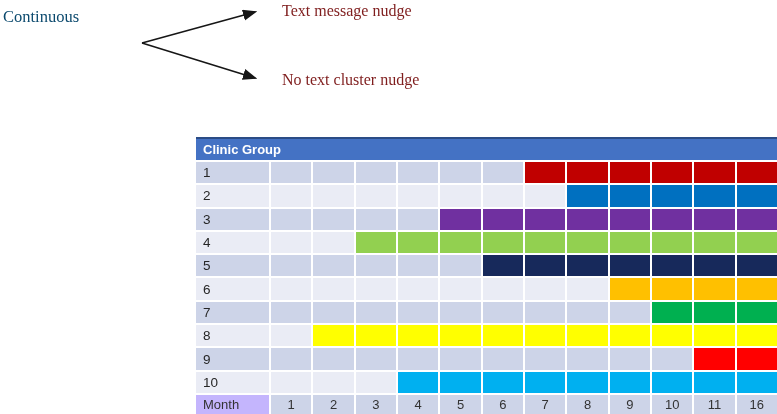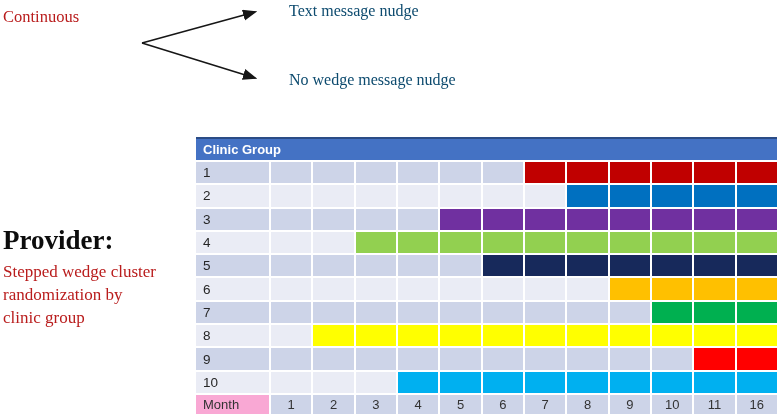--- a/index.html
+++ b/index.html
@@ -20,32 +20,32 @@
     font-weight: bold;
     font-size: 25px;
     line-height: 30px;
     color: #0d0d0d;
   }
   .provider-block .block-title { font-size: 27px; line-height: 32px; }
   .block-subtitle {
     font-size: 16.5px;
     line-height: 19px;
     margin-top: 2px;
-    color: #b91c1c;
+    color: #0c4a6e;
   }
   .provider-block .block-subtitle { font-size: 17px; line-height: 23px; margin-top: 4px; }
 
   
   .branch-arrows { position: absolute; left: 118px; top: 0px; }
   .branch-label {
     position: absolute;
-    left: 289px;
+    left: 282px;
     font-size: 16px;
     line-height: 19px;
-    color: #0c4a6e;
+    color: #7f1d1d;
     white-space: nowrap;
   }
   .branch-label.top { top: 1px; }
   .branch-label.bottom { top: 70px; }
 
   
   .sw-table {
     position: absolute;
     left: 196px;
     top: 137px;
@@ -105,30 +105,22 @@
     <defs>
       <marker id="arrowhead" markerWidth="9" markerHeight="8" refX="7.5" refY="3.5" orient="auto">
         <path d="M0,0 L9,3.5 L0,7 Z" fill="#161616"></path>
       </marker>
     </defs>
     <line x1="24" y1="43" x2="137" y2="12" stroke="#161616" stroke-width="1.6" marker-end="url(#arrowhead)"></line>
     <line x1="24" y1="43" x2="137" y2="78" stroke="#161616" stroke-width="1.6" marker-end="url(#arrowhead)"></line>
   </svg>
 
   <div class="branch-label top">Text message nudge</div>
-  <div class="branch-label bottom">No wedge message nudge</div>
-
-  <div class="provider-block">
-    <div class="block-title">Provider:</div>
-    <div class="block-subtitle">
-      <div>Stepped wedge cluster</div>
-      <div>randomization by</div>
-      <div>clinic group</div>
-    </div>
-  </div>
+  <div class="branch-label bottom">No text cluster nudge</div>
+
 
   <div class="sw-table">
       <div class="sw-header" style="background: rgb(68, 114, 196); color: rgb(255, 255, 255); border-top: 2px solid rgb(43, 76, 134);">Clinic Group</div>
       <div class="sw-cell sw-rowlabel" style="background: rgb(205, 212, 232);">1</div>
       <div class="sw-cell" style="background: rgb(205, 212, 232);"></div>
       <div class="sw-cell" style="background: rgb(205, 212, 232);"></div>
       <div class="sw-cell" style="background: rgb(205, 212, 232);"></div>
       <div class="sw-cell" style="background: rgb(205, 212, 232);"></div>
       <div class="sw-cell" style="background: rgb(205, 212, 232);"></div>
       <div class="sw-cell" style="background: rgb(205, 212, 232);"></div>
@@ -248,21 +240,21 @@
       <div class="sw-cell" style="background: rgb(234, 236, 245);"></div>
       <div class="sw-cell" style="background: rgb(0, 176, 240);"></div>
       <div class="sw-cell" style="background: rgb(0, 176, 240);"></div>
       <div class="sw-cell" style="background: rgb(0, 176, 240);"></div>
       <div class="sw-cell" style="background: rgb(0, 176, 240);"></div>
       <div class="sw-cell" style="background: rgb(0, 176, 240);"></div>
       <div class="sw-cell" style="background: rgb(0, 176, 240);"></div>
       <div class="sw-cell" style="background: rgb(0, 176, 240);"></div>
       <div class="sw-cell" style="background: rgb(0, 176, 240);"></div>
       <div class="sw-cell" style="background: rgb(0, 176, 240);"></div>
-      <div class="sw-cell sw-monthlabel" style="background: #f9a8d4; text-align: right;">Month</div>
+      <div class="sw-cell sw-monthlabel" style="background: #c4b5fd; text-align: right;">Month</div>
       <div class="sw-cell sw-monthnum" style="background: rgb(205, 212, 232);">1</div>
       <div class="sw-cell sw-monthnum" style="background: rgb(205, 212, 232);">2</div>
       <div class="sw-cell sw-monthnum" style="background: rgb(205, 212, 232);">3</div>
       <div class="sw-cell sw-monthnum" style="background: rgb(205, 212, 232);">4</div>
       <div class="sw-cell sw-monthnum" style="background: rgb(205, 212, 232);">5</div>
       <div class="sw-cell sw-monthnum" style="background: rgb(205, 212, 232);">6</div>
       <div class="sw-cell sw-monthnum" style="background: rgb(205, 212, 232);">7</div>
       <div class="sw-cell sw-monthnum" style="background: rgb(205, 212, 232);">8</div>
       <div class="sw-cell sw-monthnum" style="background: rgb(205, 212, 232);">9</div>
       <div class="sw-cell sw-monthnum" style="background: rgb(205, 212, 232);">10</div>

